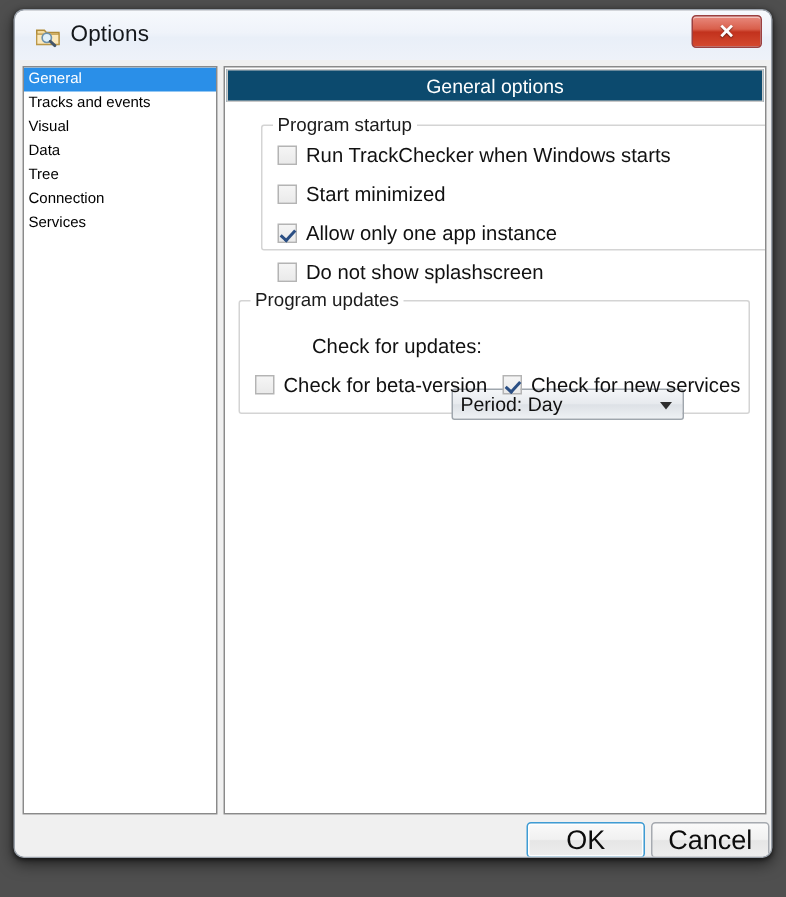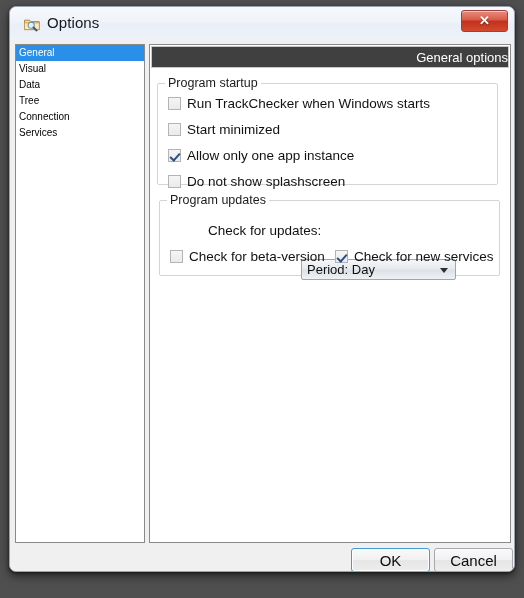--- a/index.html
+++ b/index.html
@@ -129,24 +129,24 @@
     background: #ffffff;
     border: 1px solid #8a8a8a;
     box-sizing: border-box;
     overflow: hidden;
   }
   #pane-header {
     position: absolute;
     left: 1px; top: 1px;
     width: 358px;
     height: 22px;
-    background: #404040;
+    background: #0c4a6e;
     color: #ffffff;
     font-size: 13px;
-    text-align: right;
+    text-align: center;
     line-height: 22px;
     border: 1px solid #c8c8c8;
     box-sizing: border-box;
   }
 
   
   .groupbox {
     position: absolute;
     border: 1px solid #d4d4d4;
     border-radius: 2px;
@@ -156,22 +156,22 @@
   .groupbox > .legend {
     position: absolute;
     left: 7px; top: -8px;
     background: #ffffff;
     padding: 0 3px;
     font-size: 12.5px;
     color: #1b1b1b;
     white-space: nowrap;
   }
   #group-startup {
-    left: 7px; top: 38px;
-    width: 341px; height: 102px;
+    left: 24px; top: 38px;
+    width: 341px; height: 84px;
   }
   #group-updates {
     left: 9px; top: 155px;
     width: 341px; height: 76px;
   }
 
   
   .cb-row {
     position: absolute;
     display: flex;
@@ -238,21 +238,21 @@
     border-top: 5px solid #2d2d2d;
   }
 
   
   .dlg-button {
     position: absolute;
     width: 79px; height: 24px;
     border: 1px solid #a6aab0;
     border-radius: 3px;
     background: linear-gradient(to bottom, #fafafa 0%, #f1f1f1 48%, #e6e6e6 52%, #ededed 100%);
-    font-size: 15px;
+    font-size: 18px;
     color: #0c0c0c;
     text-align: center;
     line-height: 23px;
     box-sizing: border-box;
     cursor: pointer;
   }
   #ok-button {
     left: 341px; top: 508px;
     border: 1px solid #3f9cd4;
     box-shadow: inset 0 0 0 1px #ffffff;
@@ -284,20 +284,23 @@
     </div>
   </div>
 
   <div id="body-area">
 
     <div id="sidebar">
       <div class="side-item selected">
         <span>General</span>
       </div>
       <div class="side-item">
+        <span>Tracks and events</span>
+      </div>
+      <div class="side-item">
         <span>Visual</span>
       </div>
       <div class="side-item">
         <span>Data</span>
       </div>
       <div class="side-item">
         <span>Tree</span>
       </div>
       <div class="side-item">
         <span>Connection</span>

